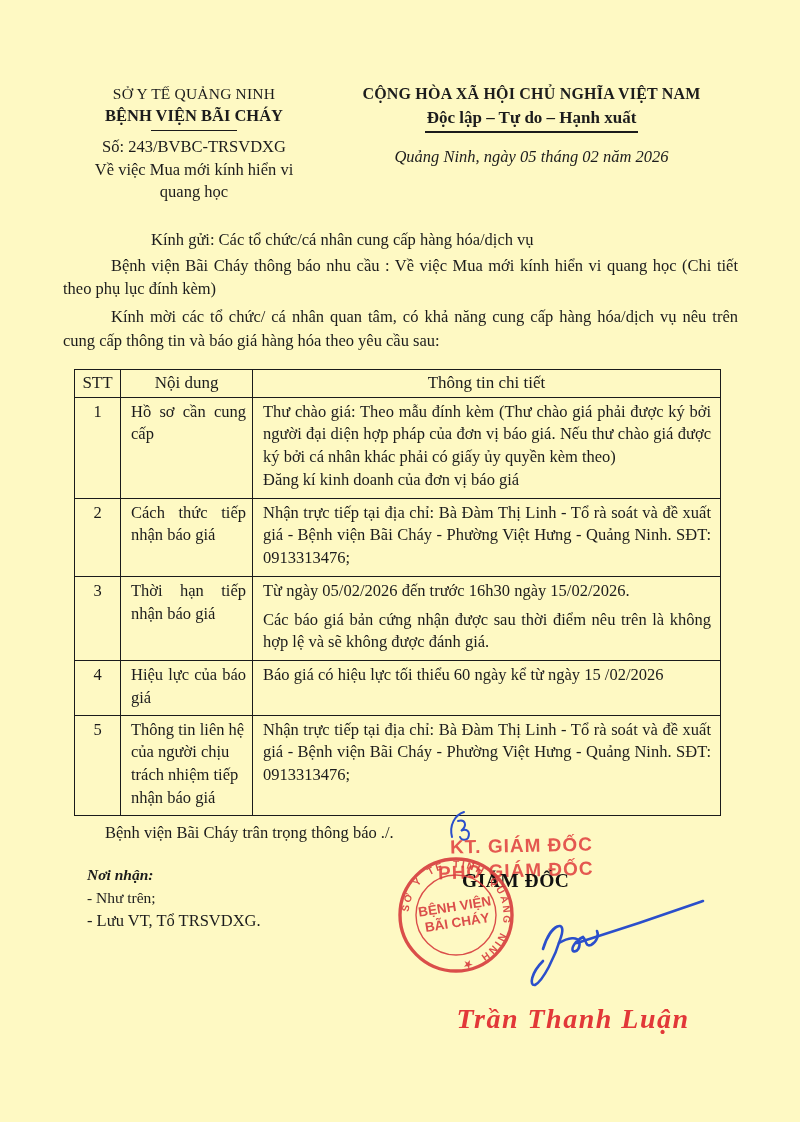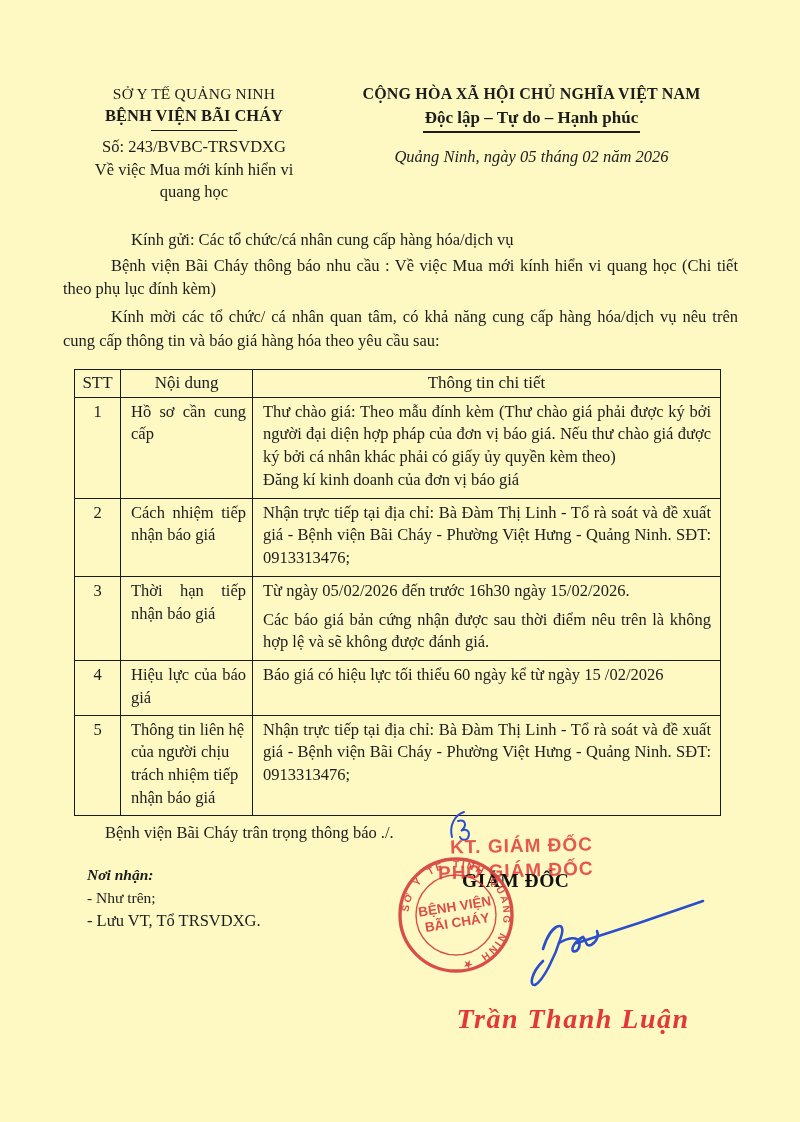--- a/index.html
+++ b/index.html
@@ -24,21 +24,21 @@
   .hdr-left .org-name { font-size: 16.5px; font-weight: bold; margin-top: 1px; }
   .hdr-left .org-underline { width: 86px; border-top: 1.6px solid #1c1c1c; margin: 3px auto 5px; }
   .hdr-left .doc-no { font-size: 16.5px; }
   .hdr-left .subject { font-size: 16.5px; width: 208px; margin: 1px auto 0; }
   .hdr-right { flex: 1; text-align: center; line-height: 1.3; }
   .hdr-right .country { font-size: 16px; font-weight: bold; letter-spacing: .2px; }
   .hdr-right .motto { display: inline-block; font-size: 17px; font-weight: bold; border-bottom: 2px solid #1c1c1c; padding: 0 2px 2px; margin-top: 2px; }
   .hdr-right .place-date { font-style: italic; font-size: 16.5px; margin-top: 13px; }
 
   
-  .salutation { margin-top: 27px; margin-left: 68px; font-size: 16.5px; }
+  .salutation { margin-top: 27px; margin-left: 88px; font-size: 16.5px; }
   p.para { margin-top: 4px; text-indent: 48px; text-align: justify; line-height: 1.44; }
 
   
   table.quote { border-collapse: collapse; table-layout: fixed; width: 646px; margin: 16px 0 0 11px; }
   table.quote th, table.quote td { border: 1.7px solid #1b1b1b; vertical-align: top; }
   table.quote th { font-size: 17px; font-weight: normal; text-align: center; padding: 3px 2px 4px; }
   col.c-stt { width: 46px; }
   col.c-topic { width: 132px; }
   col.c-detail { width: 468px; }
   td.stt { text-align: center; padding-top: 4px; font-size: 16.5px; }
@@ -75,21 +75,21 @@
     <div class="hdr">
       <div class="hdr-left">
         <div class="org-parent">SỞ Y TẾ QUẢNG NINH</div>
         <div class="org-name">BỆNH VIỆN BÃI CHÁY</div>
         <div class="org-underline"></div>
         <div class="doc-no">Số: 243/BVBC-TRSVDXG</div>
         <div class="subject">Về việc Mua mới kính hiển vi quang học</div>
       </div>
       <div class="hdr-right">
         <div class="country">CỘNG HÒA XÃ HỘI CHỦ NGHĨA VIỆT NAM</div>
-        <div><span class="motto">Độc lập – Tự do – Hạnh phúc</span></div>
+        <div><span class="motto">Độc lập – Tự do – Hạnh xuất</span></div>
         <div class="place-date">Quảng Ninh, ngày 05 tháng 02 năm 2026</div>
       </div>
     </div>
 
     <div class="salutation">Kính gửi: Các tổ chức/cá nhân cung cấp hàng hóa/dịch vụ</div>
     <p class="para">Bệnh viện Bãi Cháy thông báo nhu cầu : Về việc Mua mới kính hiển vi quang học (Chi tiết theo phụ lục đính kèm)</p>
     <p class="para">Kính mời các tổ chức/ cá nhân quan tâm, có khả năng cung cấp hàng hóa/dịch vụ nêu trên cung cấp thông tin và báo giá hàng hóa theo yêu cầu sau:</p>
 
     <table class="quote">
       <colgroup>
@@ -108,21 +108,21 @@
         <tr>
           <td class="stt">1</td>
           <td class="topic">Hồ sơ cần cung cấp</td>
           <td class="detail">
             <p style="margin-top:0">Thư chào giá: Theo mẫu đính kèm (Thư chào giá phải được ký bởi người đại diện hợp pháp của đơn vị báo giá. Nếu thư chào giá được ký bởi cá nhân khác phải có giấy ủy quyền kèm theo)</p>
             <p style="margin-top:0">Đăng kí kinh doanh của đơn vị báo giá</p>
           </td>
         </tr>
         <tr>
           <td class="stt">2</td>
-          <td class="topic">Cách nhiệm tiếp nhận báo giá</td>
+          <td class="topic">Cách thức tiếp nhận báo giá</td>
           <td class="detail">
             <p>Nhận trực tiếp tại địa chỉ: Bà Đàm Thị Linh - Tổ rà soát và đề xuất giá - Bệnh viện Bãi Cháy - Phường Việt Hưng - Quảng Ninh. SĐT: 0913313476;</p>
           </td>
         </tr>
         <tr>
           <td class="stt">3</td>
           <td class="topic">Thời hạn tiếp nhận báo giá</td>
           <td class="detail">
             <p>Từ ngày 05/02/2026 đến trước 16h30 ngày 15/02/2026.</p>
             <p>Các báo giá bản cứng nhận được sau thời điểm nêu trên là không hợp lệ và sẽ không được đánh giá.</p>

